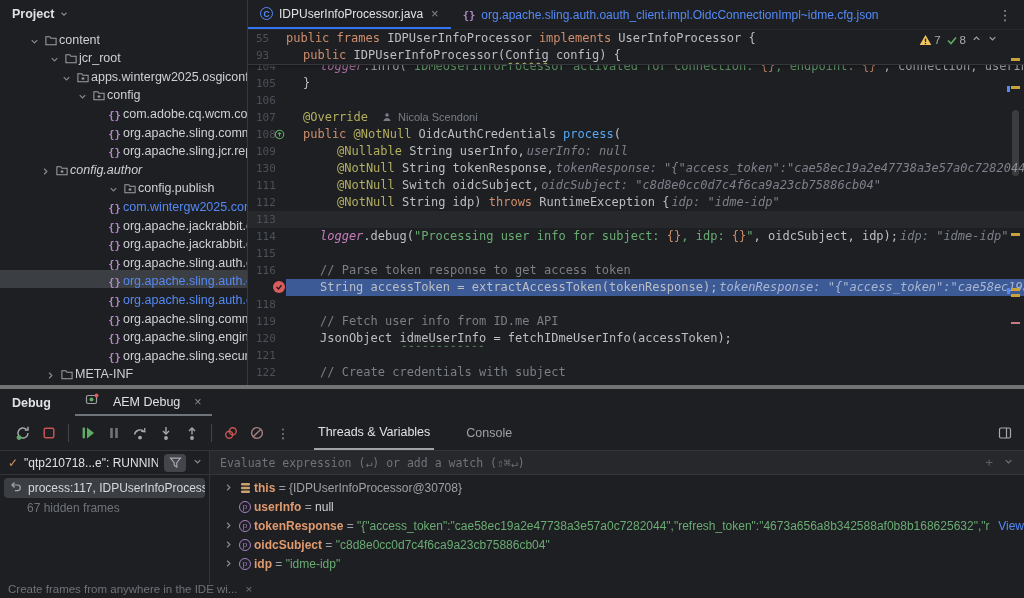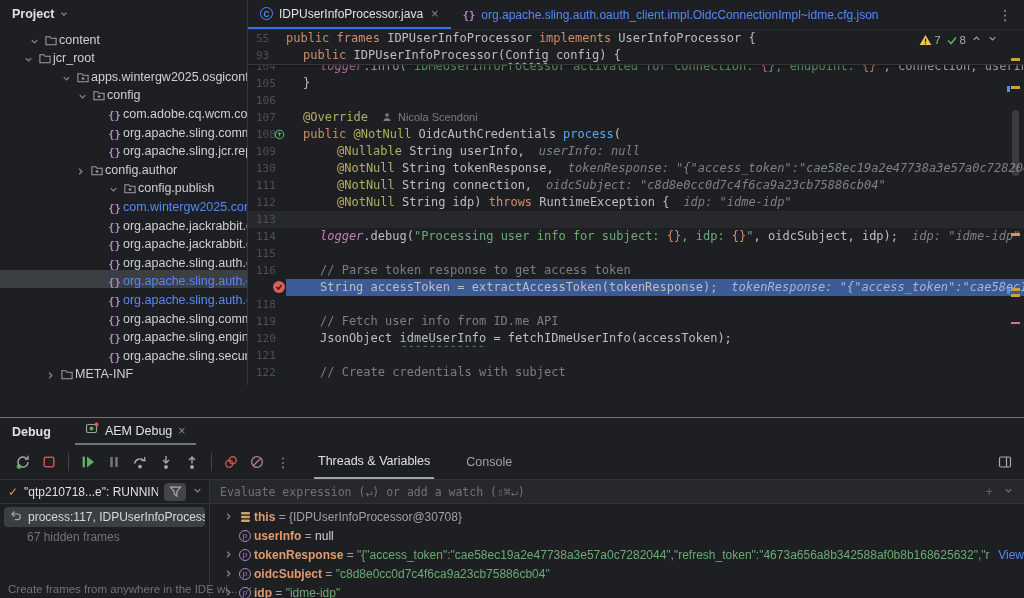--- a/index.html
+++ b/index.html
@@ -42,37 +42,37 @@
   .sticky { border-bottom:1px solid #35373C; box-shadow:0 2px 3px rgba(0,0,0,.25); position:relative; z-index:3; background:#1E1F22; }
   .cliprow { height:10px; overflow:hidden; }
   .cliprow .crow { margin-top:-7px; }
   .crow.exec .ctext { background:#3C5A96; }
   .crow.caret { background:#26282C; }
   .crow.muted .ctext span { opacity:.82; }
   .kw{color:#CF8E6D} .pl{color:#BCBEC4} .str{color:#6AAB73} .cmt{color:#7A7E85}
   .ann{color:#B3AE60} .mth{color:#56A8F5} .fld{color:#C77DBB;font-style:italic}
   .wrn{color:#BCBEC4;text-decoration:underline wavy #B3AE60;text-underline-offset:3px}
   .spell{color:#BCBEC4;text-decoration:underline wavy rgba(106,171,115,.65);text-underline-offset:3px}
-  .ihint{color:#7D818B;font-style:italic;margin-left:14px}
+  .ihint{color:#7D818B;font-style:italic;margin-left:2px}
   .crow.exec .ihint{color:#A9B6D2}
   .author{color:#787D87;font-family:"Liberation Sans",sans-serif;font-size:11px;margin-left:14px;font-style:normal}
   .author svg{vertical-align:-1px;margin-right:3px}
   .bp { width:12px; height:12px; border-radius:50%; background:#DB5C5C; display:inline-block; position:relative; }
   .bp svg { position:absolute; left:1px; top:1px; }
 
   .inspect { position:absolute; top:3px; right:26px; display:flex; align-items:center; gap:5px;
     font-family:"Liberation Sans",sans-serif; font-size:11.5px; color:#A8ABB2; z-index:5; }
   .inspect .grp{display:flex;align-items:center;gap:2px}
   .smark { position:absolute; z-index:4; }
 
   
-  .debug-panel { grid-column:1 / span 2; grid-row:2; border-top:1px solid #737373; position:relative; overflow:hidden;margin-top:32px; }
+  .debug-panel { grid-column:1 / span 2; grid-row:2; border-top:4px solid #737373; position:relative; overflow:hidden; }
   .dbg-header { height:27px; display:flex; align-items:stretch; font-size:12.5px; }
   .dbg-title { display:flex; align-items:center; font-weight:bold; color:#DFE1E5; padding:0 10px 0 12px; }
-  .dbg-tab { display:flex; align-items:center; gap:6px; padding:0 10px; border-bottom:2px solid #6F737A; color:#DFE1E5; margin-left:14px; }
+  .dbg-tab { display:flex; align-items:center; gap:14px; padding:0 10px; border-bottom:2px solid #6F737A; color:#DFE1E5; margin-left:14px; }
   .dbg-tab .close { color:#868A91; }
   .dbg-toolbar { height:35px; display:flex; align-items:center; padding-left:10px; border-bottom:1px solid #313438; }
   .tbtn { width:26px; height:24px; display:inline-flex; align-items:center; justify-content:center; border-radius:4px; }
   .vsep { width:1px; height:18px; background:#43454A; margin:0 6px; }
   .more-dots { color:#9DA0A6; font-size:13px; }
   .view-tabs { display:flex; align-items:stretch; height:100%; margin-left:18px; font-size:12.5px; }
   .vt { display:flex; align-items:center; padding:0 4px; margin-right:28px; color:#9DA0A6; }
   .vt.active { color:#DFE1E5; border-bottom:2px solid #A0A3A8; }
   .layout-ic { margin-left:auto; margin-right:12px; display:flex; align-items:center; }
 
@@ -125,21 +125,21 @@
               <path d="M3 4.5l3 3 3-3" fill="none" stroke="#868A91" stroke-width="1.3"></path>
             </svg>
           </span>
           <span class="ticon">
             <svg width="14" height="13" viewBox="0 0 14 14">
               <path d="M1.5 3h4.2l1.2 1.6h5.6v7H1.5z" fill="none" stroke="#9DA0A6" stroke-width="1.1"></path>
             </svg>
           </span>
           <span class="tlabel">content</span>
         </div>
-        <div class="trow" style="padding-left: 21px;">
+        <div class="trow" style="padding-left: 47px;">
           <span class="tchev">
             <svg width="11" height="11" viewBox="0 0 12 12">
               <path d="M3 4.5l3 3 3-3" fill="none" stroke="#868A91" stroke-width="1.3"></path>
             </svg>
           </span>
           <span class="ticon">
             <svg width="14" height="13" viewBox="0 0 14 14">
               <path d="M1.5 3h4.2l1.2 1.6h5.6v7H1.5z" fill="none" stroke="#9DA0A6" stroke-width="1.1"></path>
             </svg>
           </span>
@@ -187,21 +187,21 @@
           </span>
           <span class="tlabel">org.apache.sling.commo</span>
         </div>
         <div class="trow" style="padding-left: 91px;">
           <span class="tchev"></span>
           <span class="ticon">
             <span class="json-ic">{}</span>
           </span>
           <span class="tlabel">org.apache.sling.jcr.repo</span>
         </div>
-        <div class="trow" style="padding-left: 73px;">
+        <div class="trow" style="padding-left: 38px; font-style: italic;">
           <span class="tchev">
             <svg width="11" height="11" viewBox="0 0 12 12">
               <path d="M4.5 3l3 3-3 3" fill="none" stroke="#868A91" stroke-width="1.3"></path>
             </svg>
           </span>
           <span class="ticon">
             <svg width="14" height="13" viewBox="0 0 14 14">
               <path d="M1.5 3h4.2l1.2 1.6h5.6v7H1.5z" fill="none" stroke="#9DA0A6" stroke-width="1.1"></path>
               <rect x="5.6" y="7" width="2.8" height="2.2" fill="#9DA0A6"></rect>
             </svg>
@@ -350,21 +350,21 @@
           <div class="crow"><span class="lnum">107</span><span class="ctext" style="padding-left: 17px;"><span class="ann">@Override</span><span class="author"><svg width="10" height="10" viewBox="0 0 10 10">
                   <circle cx="5" cy="3" r="1.8" fill="#787D87"></circle>
                   <path d="M1.4 9c.5-2.1 2-3.1 3.6-3.1S8.1 6.9 8.6 9z" fill="#787D87"></path>
                 </svg><span> Nicola Scendoni</span></span></span></div>
           <div class="crow"><span class="lnum">108<span class="gico"><span><svg width="11" height="11" viewBox="0 0 12 12">
                     <circle cx="6" cy="6" r="4.6" fill="none" stroke="#5FAD65" stroke-width="1.2"></circle>
                     <path d="M6 8.3V4M6 4L4.3 5.7M6 4l1.7 1.7" fill="none" stroke="#5FAD65" stroke-width="1.1"></path>
                   </svg></span></span></span><span class="ctext" style="padding-left: 17px;"><span class="kw">public </span><span class="ann">@NotNull </span><span class="pl">OidcAuthCredentials </span><span class="mth">process</span><span class="pl">(</span></span></div>
           <div class="crow"><span class="lnum">109</span><span class="ctext" style="padding-left: 51px;"><span class="ann">@Nullable </span><span class="pl">String userInfo,</span><span class="ihint">userInfo: null</span></span></div>
           <div class="crow"><span class="lnum">130</span><span class="ctext" style="padding-left: 51px;"><span class="ann">@NotNull </span><span class="pl">String tokenResponse,</span><span class="ihint">tokenResponse: "{"access_token":"cae58ec19a2e47738a3e57a0c7282044","refres</span></span></div>
-          <div class="crow"><span class="lnum">111</span><span class="ctext" style="padding-left: 51px;"><span class="ann">@NotNull </span><span class="pl">String connection,</span><span class="ihint">oidcSubject: "c8d8e0cc0d7c4f6ca9a23cb75886cb04"</span></span></div>
+          <div class="crow"><span class="lnum">111</span><span class="ctext" style="padding-left: 51px;"><span class="ann">@NotNull </span><span class="pl">Switch oidcSubject,</span><span class="ihint">oidcSubject: "c8d8e0cc0d7c4f6ca9a23cb75886cb04"</span></span></div>
           <div class="crow"><span class="lnum">112</span><span class="ctext" style="padding-left: 51px;"><span class="ann">@NotNull </span><span class="pl">String idp) </span><span class="kw">throws</span><span class="pl"> RuntimeException {</span><span class="ihint">idp: "idme-idp"</span></span></div>
           <div class="crow caret"><span class="lnum">113</span><span class="ctext" style="padding-left: 0px;"></span></div>
           <div class="crow"><span class="lnum">114</span><span class="ctext" style="padding-left: 34px;"><span class="fld">logger</span><span class="pl">.debug(</span><span class="str">"Processing user info for subject: </span><span class="kw">{}</span><span class="str">, idp: </span><span class="kw">{}</span><span class="str">"</span><span class="pl">, oidcSubject, idp);</span><span class="ihint">idp: "idme-idp"      oidcSubje</span></span></div>
           <div class="crow"><span class="lnum">115</span><span class="ctext" style="padding-left: 0px;"></span></div>
           <div class="crow"><span class="lnum">116</span><span class="ctext" style="padding-left: 34px;"><span class="cmt">// Parse token response to get access token</span></span></div>
           <div class="crow exec"><span class="lnum"><span class="gico"><span class="bp"><svg width="10" height="10" viewBox="0 0 10 10">
                     <path d="M2.5 5l2 2 3-3.8" fill="none" stroke="#1E1F22" stroke-width="1.4"></path>
                   </svg></span></span></span><span class="ctext" style="padding-left: 34px;"><span class="pl">String accessToken = extractAccessToken(tokenResponse);</span><span class="ihint">tokenResponse: "{"access_token":"cae58ec19a2e47738a3e</span></span></div>
           <div class="crow"><span class="lnum">118</span><span class="ctext" style="padding-left: 0px;"></span></div>
           <div class="crow"><span class="lnum">119</span><span class="ctext" style="padding-left: 34px;"><span class="cmt">// Fetch user info from ID.me API</span></span></div>

